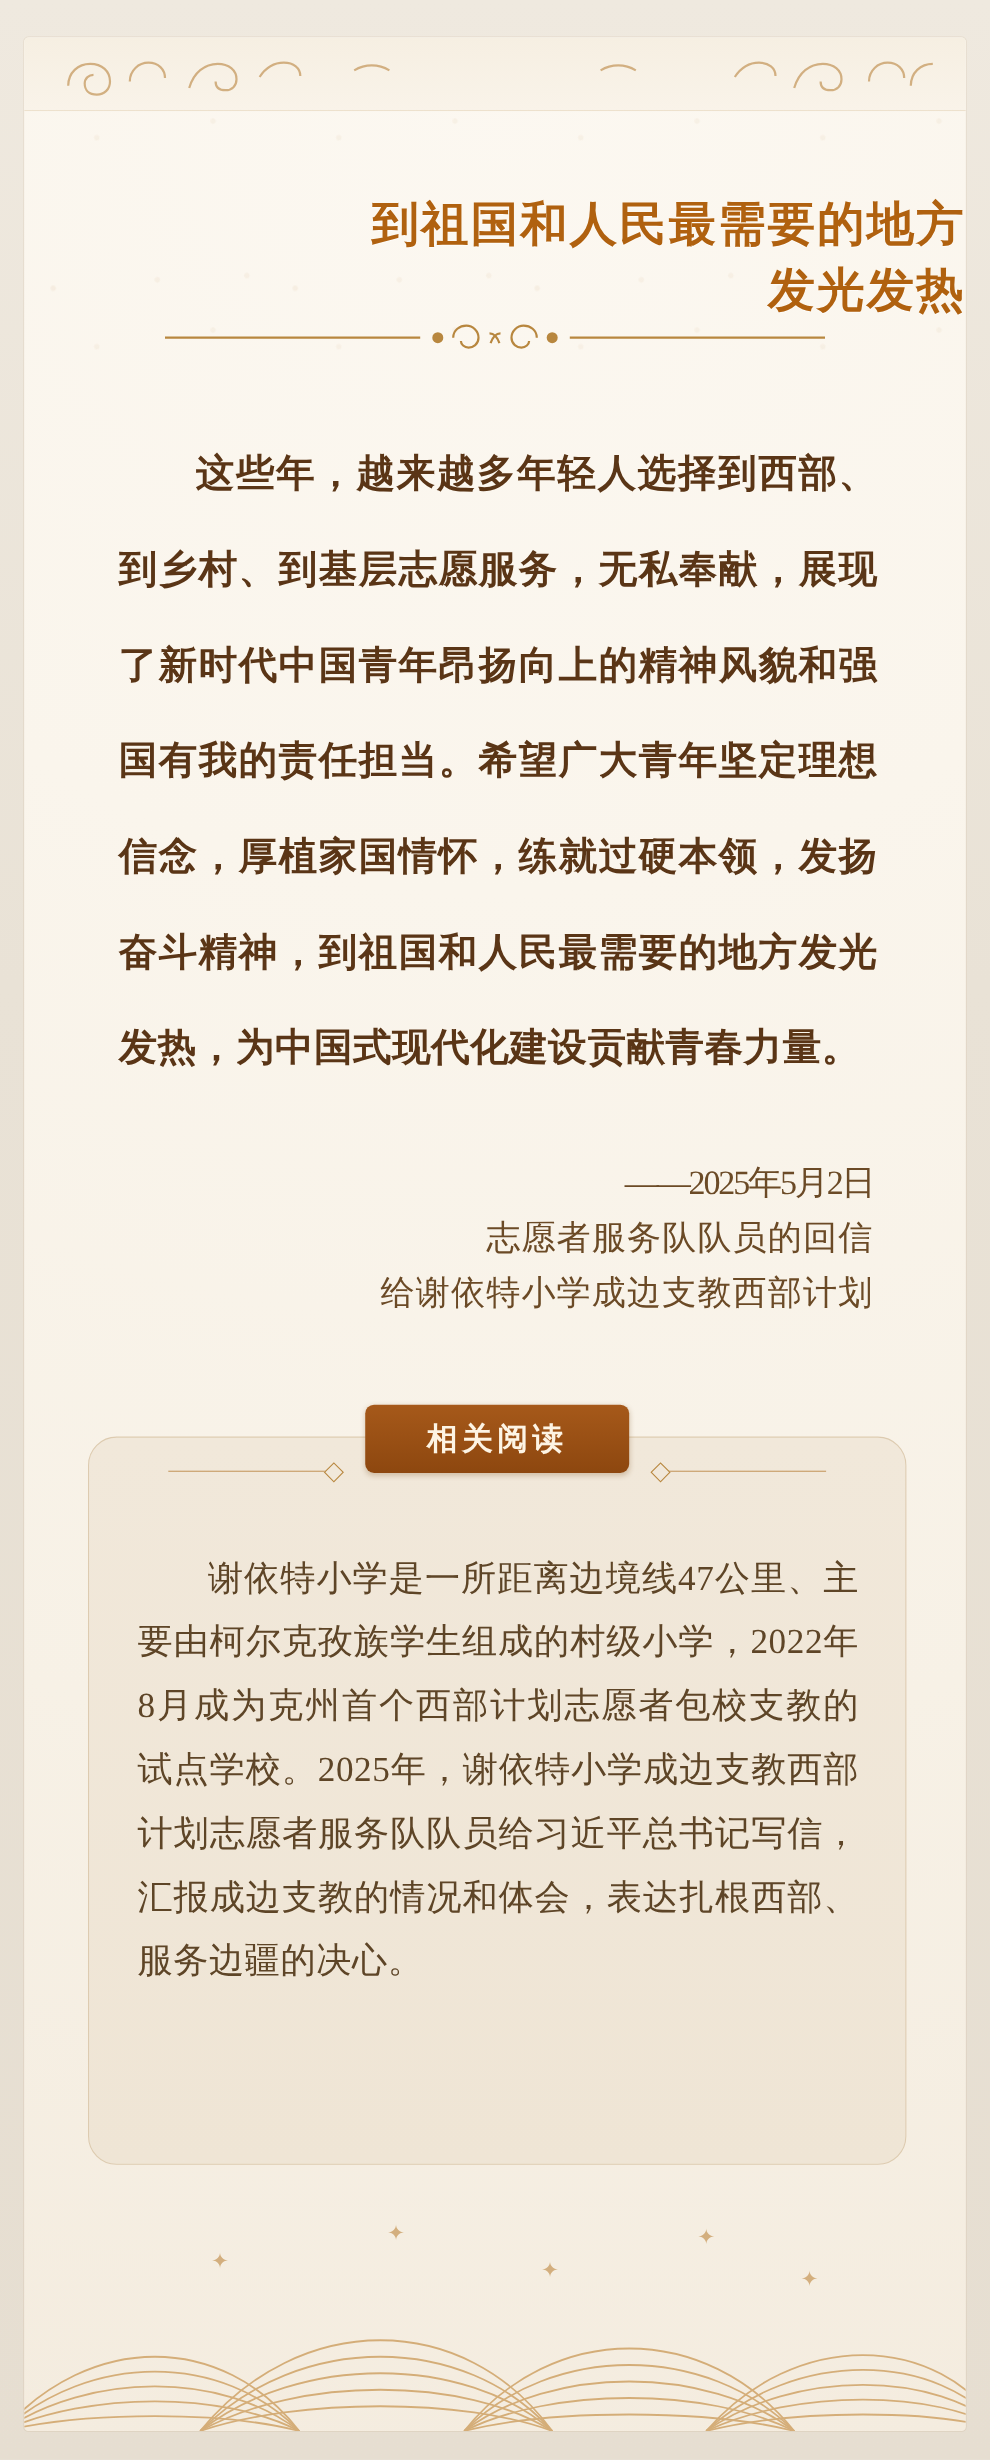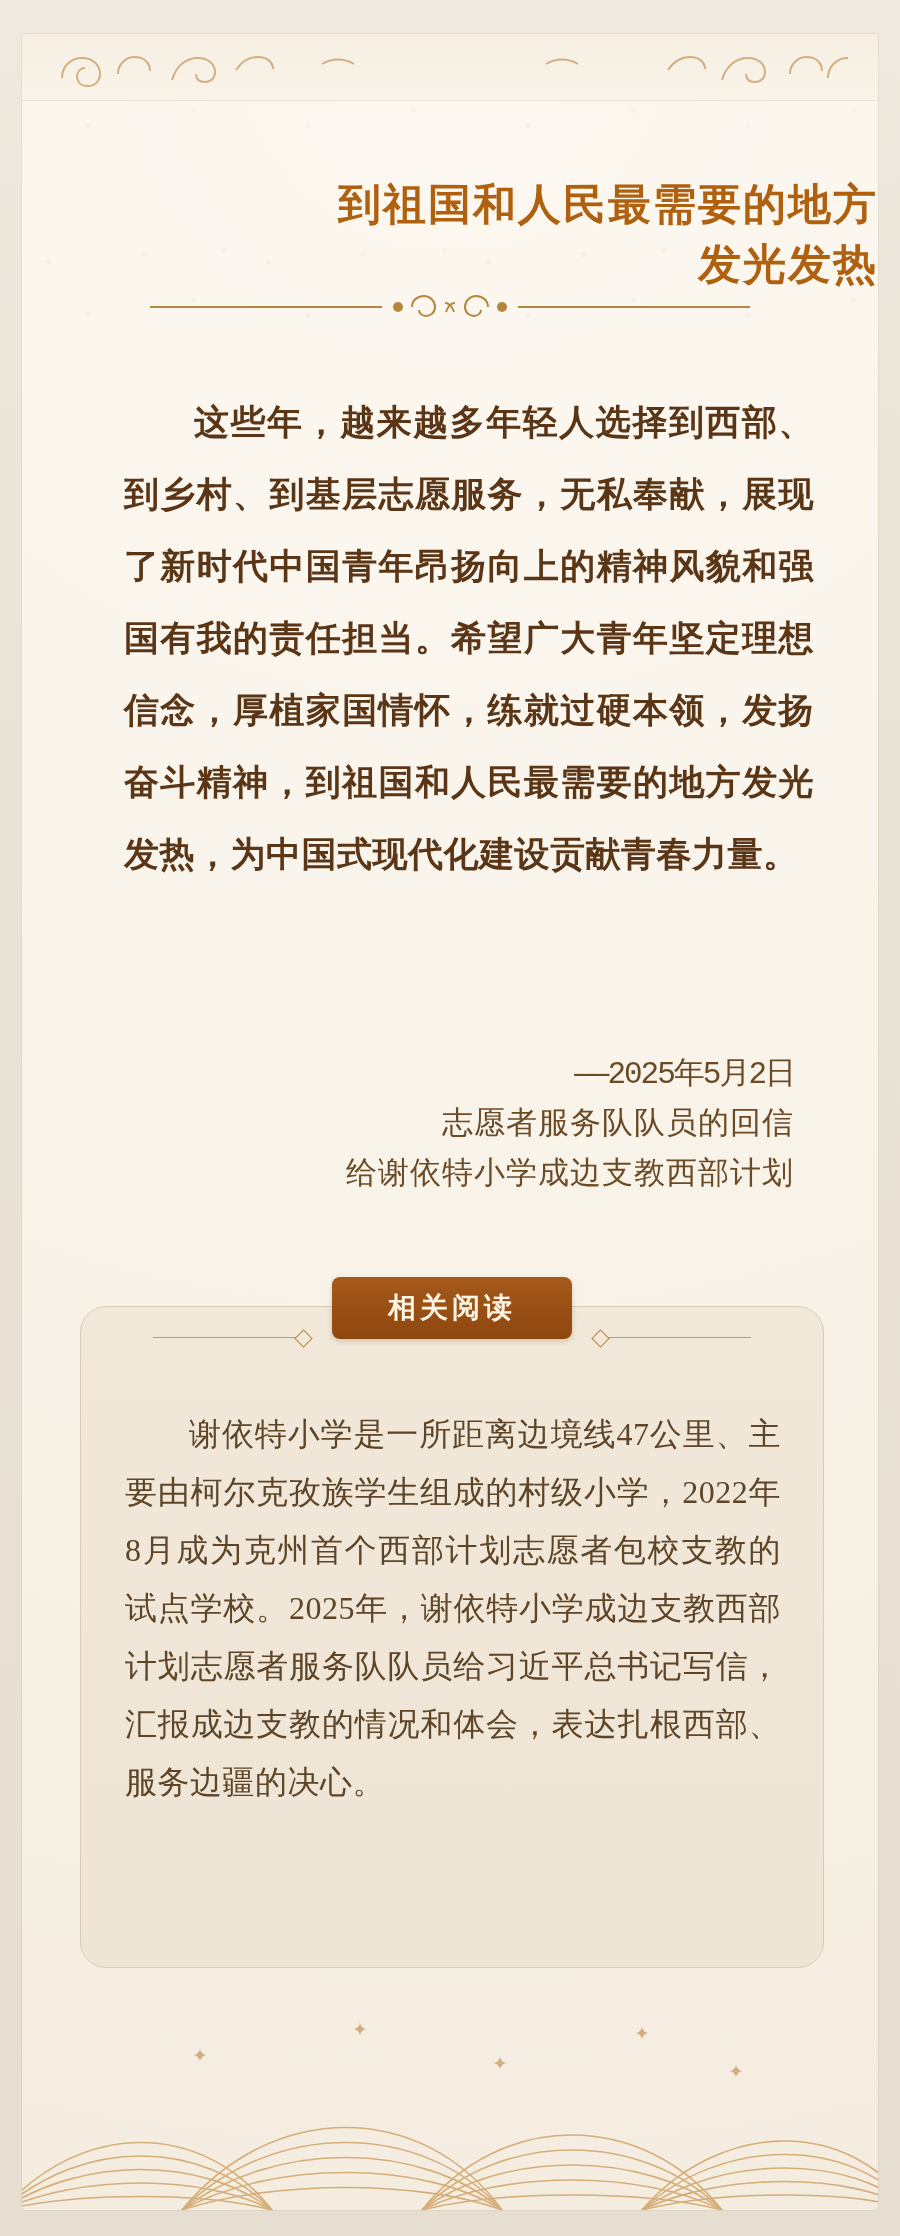--- a/index.html
+++ b/index.html
@@ -85,44 +85,43 @@
     position: absolute;
     left: 128px;
     top: 258px;
     width: 600px;
     height: 30px;
   }
 
   
   .quote {
     position: absolute;
-    left: 102px;
+    left: 86px;
     top: 318px;
     width: 690px;
     font-size: 35px;
-    line-height: 72px;
+    line-height: 87px;
     color: #5a3516;
     font-weight: bold;
     text-align: justify;
     text-indent: 70px;
     letter-spacing: 0.5px;
   }
 
   
   .attribution {
     position: absolute;
     right: 84px;
     top: 1016px;
     width: 620px;
     text-align: right;
     color: #6b4a26;
     font-size: 31px;
     line-height: 50px;
     letter-spacing: 1px;
-    font-family: Liberation Mono, monospace;
   }
   .attribution .dash { letter-spacing: -2px; }
 
   
   .panel {
     position: absolute;
     left: 58px;
     top: 1272px;
     width: 742px;
     height: 660px;

